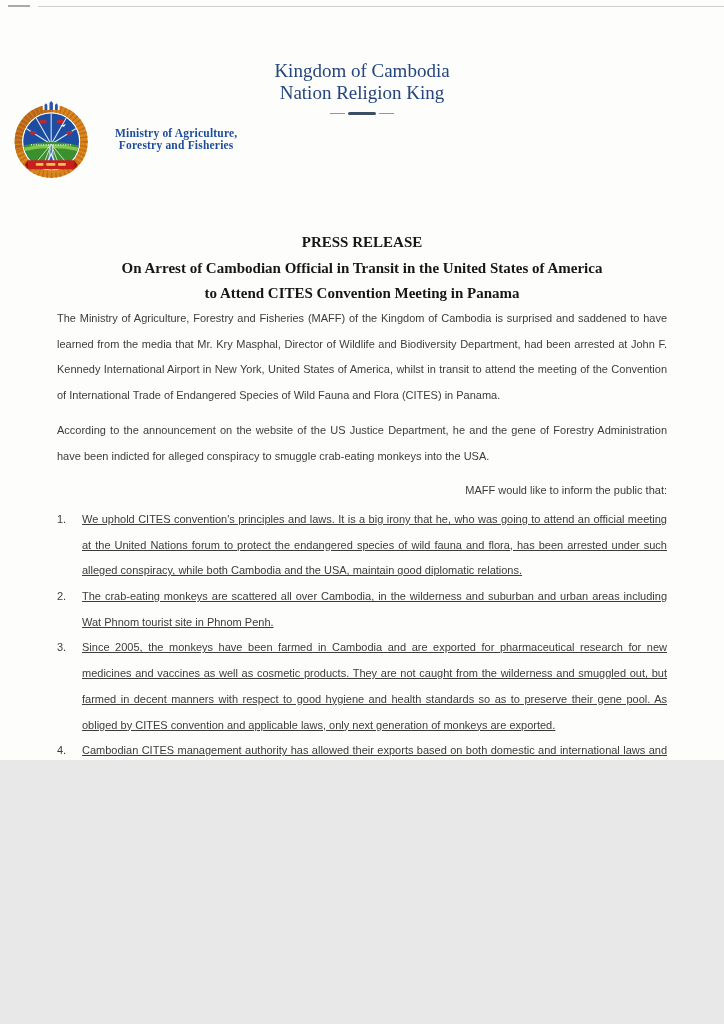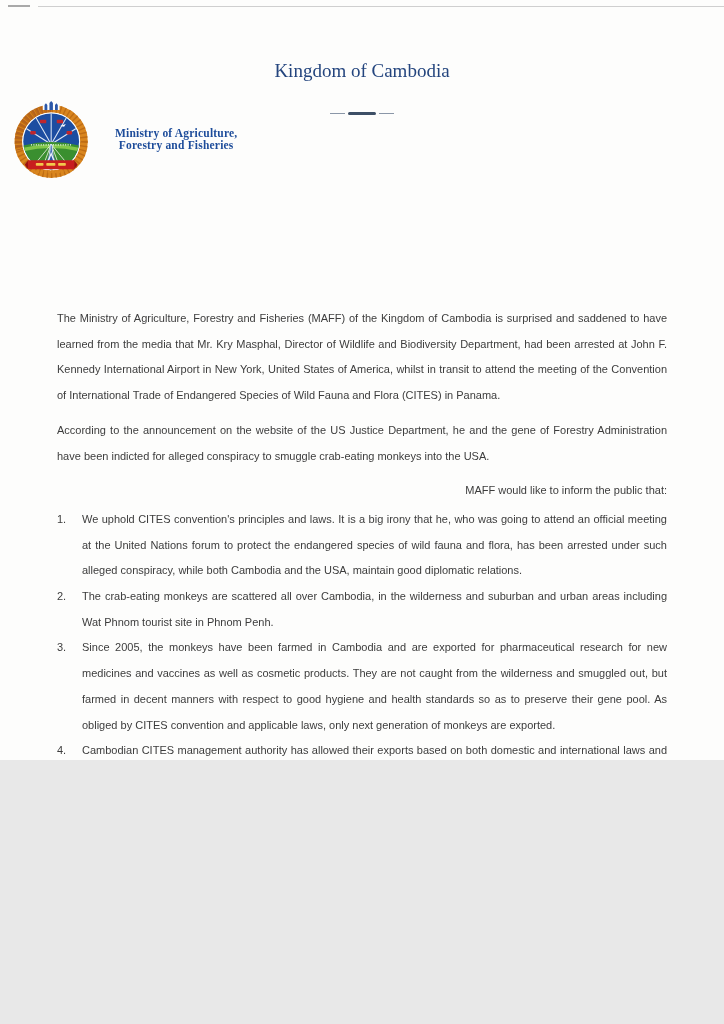--- a/index.html
+++ b/index.html
@@ -44,21 +44,21 @@
 
   
   .content{
     position:absolute;top:306px;left:57px;right:57px;
     font-size:11px;line-height:25.7px;color:#3c3c3c;text-align:justify;
   }
   .content p{margin:0 0 9px 0;}
   .content p.intro{text-align:right;margin-bottom:3px;}
   .olist .li{display:flex;}
   .olist .num{flex:0 0 25px;}
-  .olist .txt{flex:1;text-align:justify;}
+  .olist .txt{flex:1;text-align:justify;text-decoration:underline;}
 
   
   .footer{position:absolute;left:0;right:0;top:928px;}
   .footer-rule{
     height:4px;margin:0 17px;
     background:linear-gradient(#3e7ab6 0,#3e7ab6 2px,transparent 2px,transparent 3px,#7fa9d4 3px,#7fa9d4 4px);
   }
   .footer-text{
     margin-top:3px;text-align:center;
     font-size:10.5px;color:#2d6cab;white-space:nowrap;
@@ -68,20 +68,21 @@
 </head>
 <body>
 
 <div class="page">
 
   <div class="scan-top-line"></div>
   <div class="scan-top-dash"></div>
 
   <div class="hdr-center">
     <div>Kingdom of Cambodia</div>
+    <div>Nation Religion King</div>
   </div>
 
   <div class="hdr-divider">
     <span class="thin"></span>
     <span class="thick"></span>
     <span class="thin"></span>
   </div>
 
   <div class="emblem-wrap">
     <svg width="118" height="112" viewBox="0 0 118 112" aria-hidden="true">
@@ -146,20 +147,25 @@
         <rect x="37" y="89" width="11" height="4" rx="1"></rect>
         <rect x="52" y="89" width="13" height="4" rx="1"></rect>
         <rect x="69" y="89" width="11" height="4" rx="1"></rect>
       </g>
 
       <line x1="34" y1="101.5" x2="84" y2="101.5" stroke="#d9861f" stroke-width="4" stroke-dasharray="3 2"></line>
     </svg>
     <div class="ministry-label">Ministry of Agriculture, Forestry and Fisheries</div>
   </div>
 
+  <div class="title-block">
+    <div>PRESS RELEASE</div>
+    <div>On Arrest of Cambodian Official in Transit in the United States of America</div>
+    <div>to Attend CITES Convention Meeting in Panama</div>
+  </div>
 
   <div class="content">
     <p>The Ministry of Agriculture, Forestry and Fisheries (MAFF) of the Kingdom of Cambodia is surprised and saddened to have learned from the media that Mr. Kry Masphal, Director of Wildlife and Biodiversity Department, had been arrested at John F. Kennedy International Airport in New York, United States of America, whilst in transit to attend the meeting of the Convention of International Trade of Endangered Species of Wild Fauna and Flora (CITES) in Panama.</p>
     <p>According to the announcement on the website of the US Justice Department, he and the gene of Forestry Administration have been indicted for alleged conspiracy to smuggle crab-eating monkeys into the USA.</p>
     <p class="intro">MAFF would like to inform the public that:</p>
     <div class="olist">
       <div class="li">
         <span class="num">1.</span>
         <span class="txt">We uphold CITES convention's principles and laws. It is a big irony that he, who was going to attend an official meeting at the United Nations forum to protect the endangered species of wild fauna and flora, has been arrested under such alleged conspiracy, while both Cambodia and the USA, maintain good diplomatic relations.</span>
       </div>

